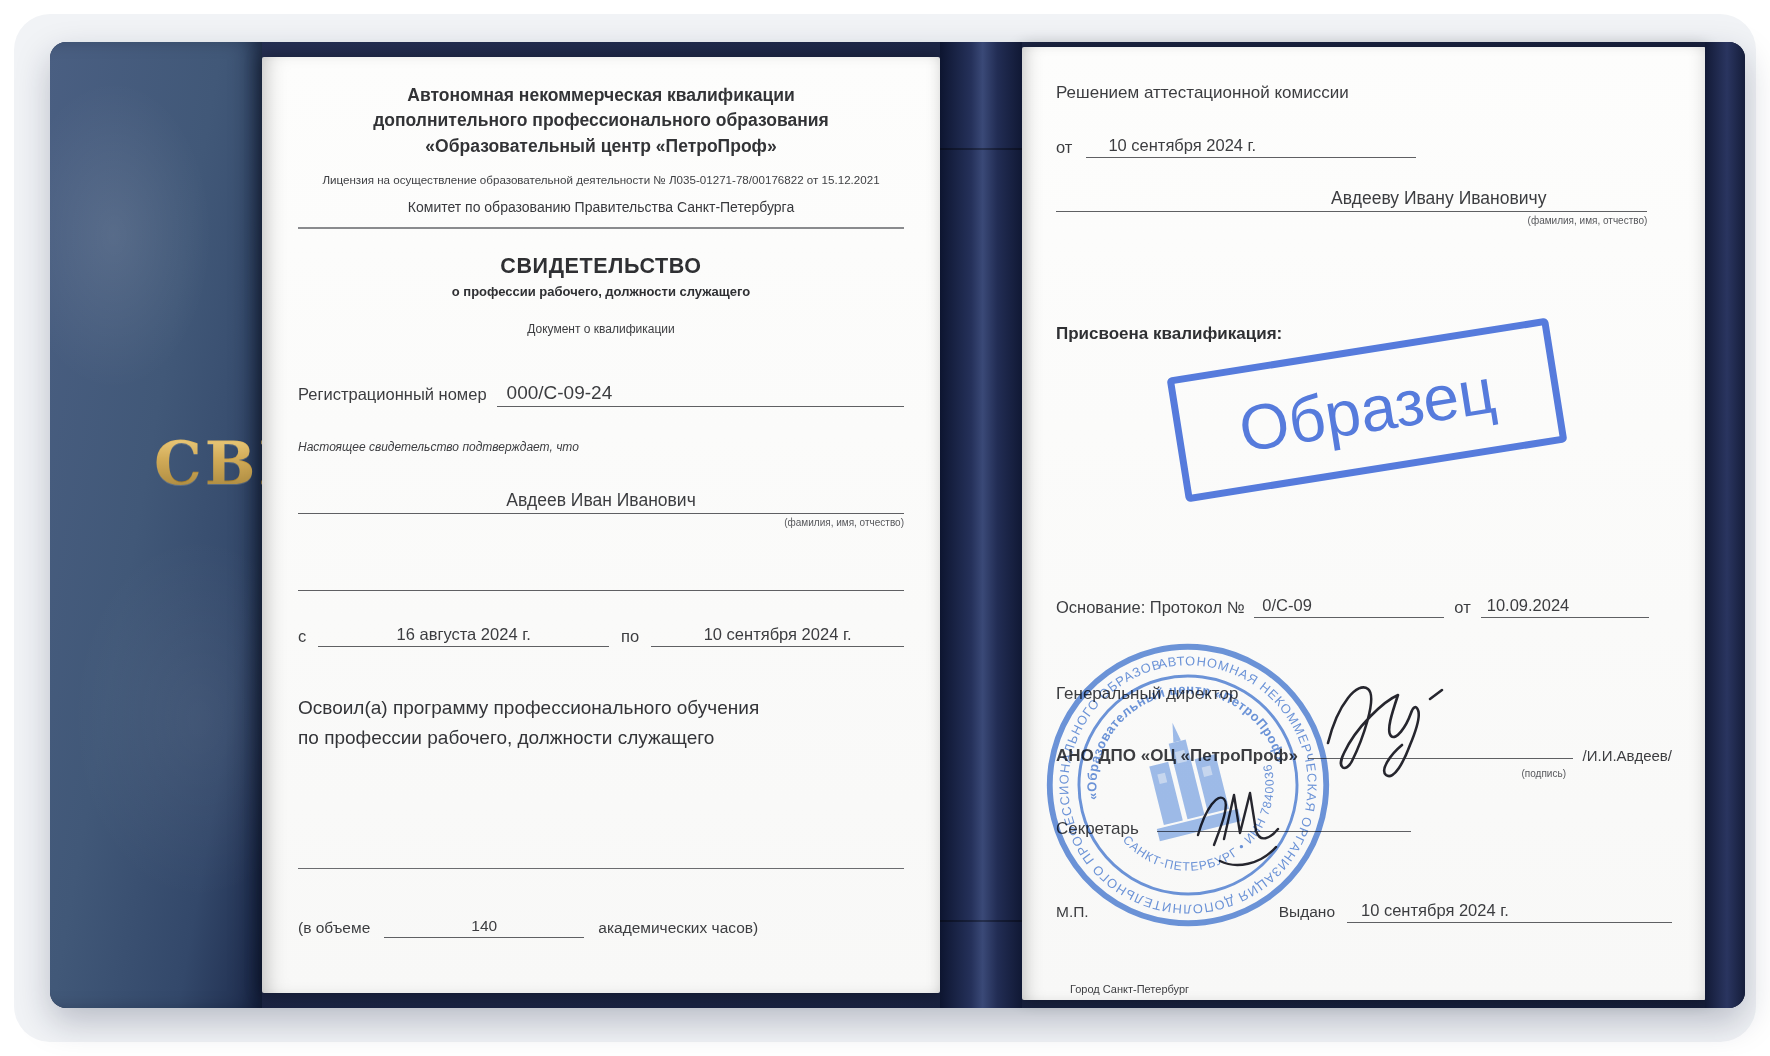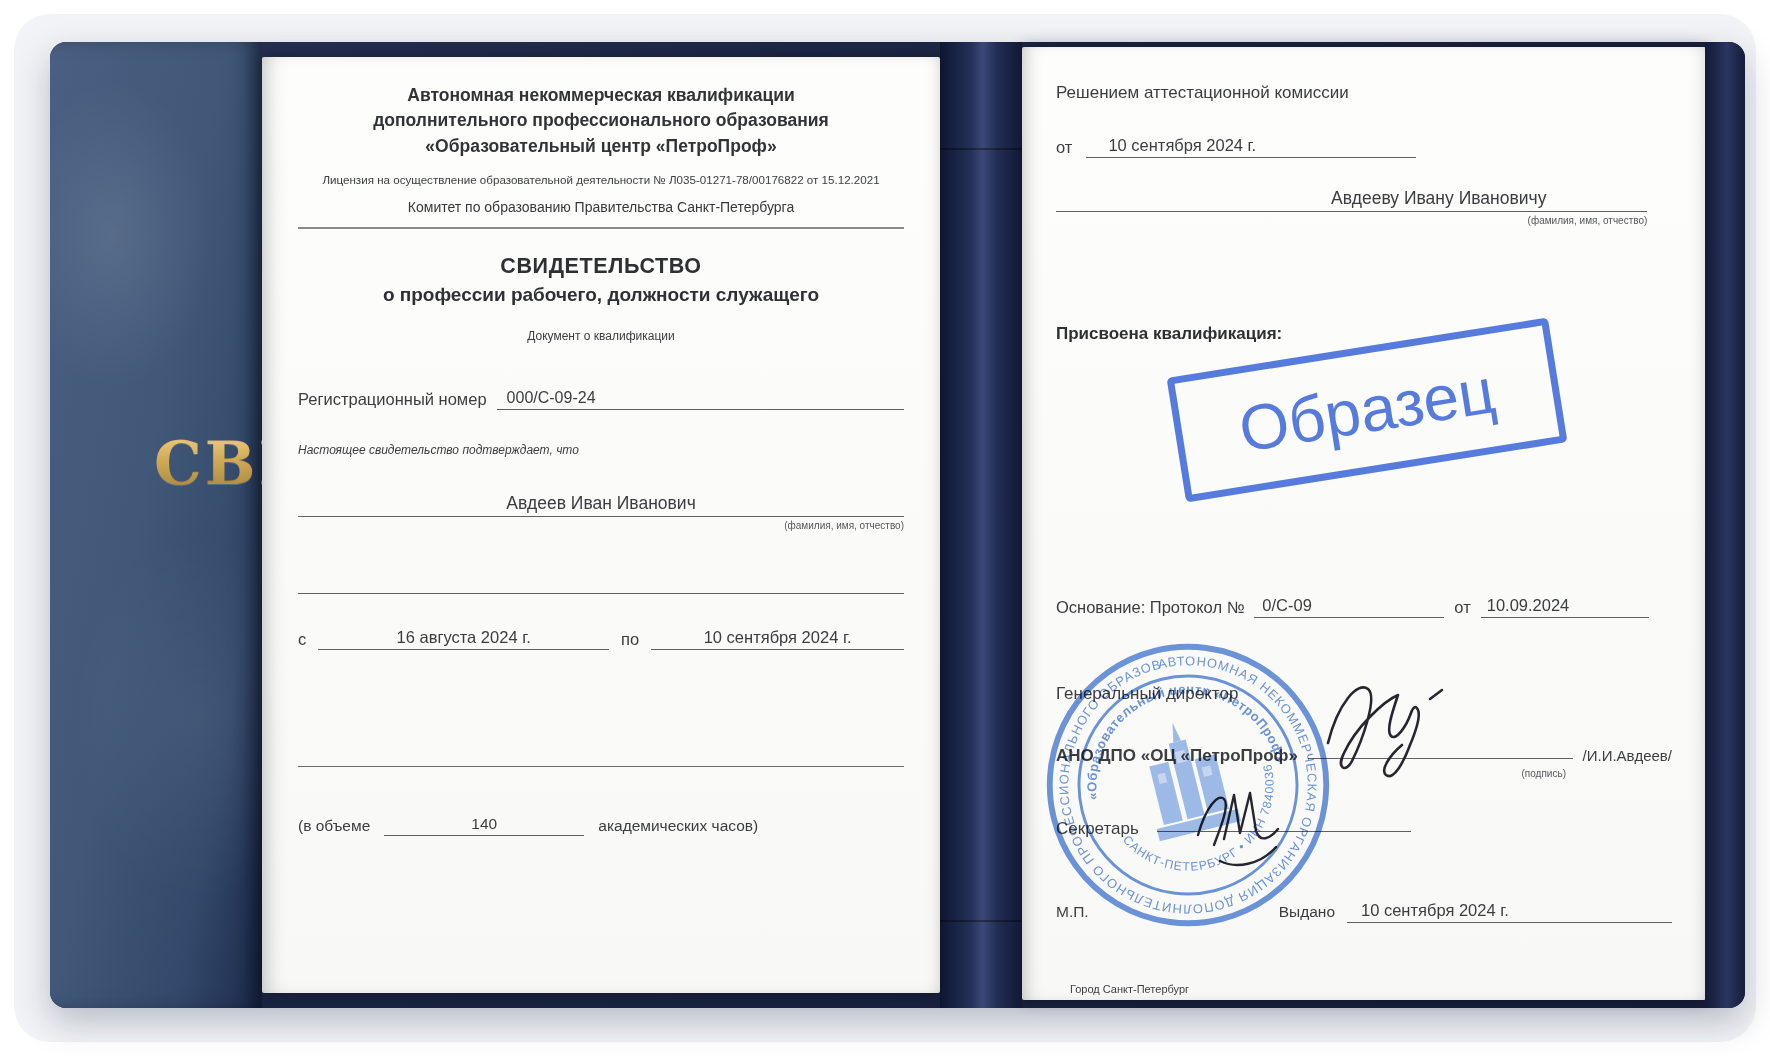--- a/index.html
+++ b/index.html
@@ -41,25 +41,25 @@
   .fval{display:block;padding:0 6px 2px 6px;white-space:nowrap;}
   .caption{font-size:10px;color:#57585c;text-align:right;margin-top:3px;}
   .frow{display:flex;align-items:center;}
 
   
   .org-header{margin-top:26px;font-size:17.5px;line-height:1.45;color:#323336;}
   .license{margin-top:14px;font-size:11.6px;color:#3f4044;}
   .committee{margin-top:13px;font-size:14px;color:#37383c;}
   .rule{margin-top:12px;border-top:2px solid #8a8b8e;}
   .doc-title{margin-top:25px;font-size:21.5px;letter-spacing:.6px;color:#2f3033;}
-  .doc-subtitle{margin-top:5px;font-size:19px;color:#2f3033;}
+  .doc-subtitle{margin-top:5px;font-size:13px;color:#2f3033;}
   .doc-kind{margin-top:23px;font-size:12px;}
   .reg-row{margin-top:46px;gap:10px;font-size:16.5px;}
   .reg-row .fline{flex:1;}
-  .reg-row .fval{text-align:left;padding-left:10px;font-size:16px;}
+  .reg-row .fval{text-align:left;padding-left:10px;font-size:19px;}
   .confirm{margin-top:33px;font-size:12px;font-style:italic;}
   .name-block{margin-top:36px;}
   .name-block .fval{font-size:17.5px;}
   .empty-line{margin-top:36px;height:26px;border-bottom:1.6px solid #5f6063;}
   .dates-row{margin-top:34px;gap:12px;font-size:16.5px;}
   .dates-row .l1{flex:1.15;}
   .dates-row .l2{flex:1;}
   .program{margin-top:46px;font-size:19px;line-height:1.56;color:#333438;}
   .long-line{margin-top:116px;border-bottom:1.6px solid #6b6c6f;}
   .volume-row{margin-top:48px;gap:14px;font-size:15.5px;}
@@ -154,20 +154,24 @@
       <span>с</span>
       <span class="fline l1">
         <span class="fval">16 августа 2024 г.</span>
       </span>
       <span>по</span>
       <span class="fline l2">
         <span class="fval">10 сентября 2024 г.</span>
       </span>
     </div>
 
+    <div class="program">
+      <div>Освоил(а) программу профессионального обучения</div>
+      <div>по профессии рабочего, должности служащего</div>
+    </div>
 
     <div class="long-line"></div>
 
     <div class="frow volume-row">
       <span>(в объеме</span>
       <span class="fline">
         <span class="fval">140</span>
       </span>
       <span>академических часов)</span>
     </div>

